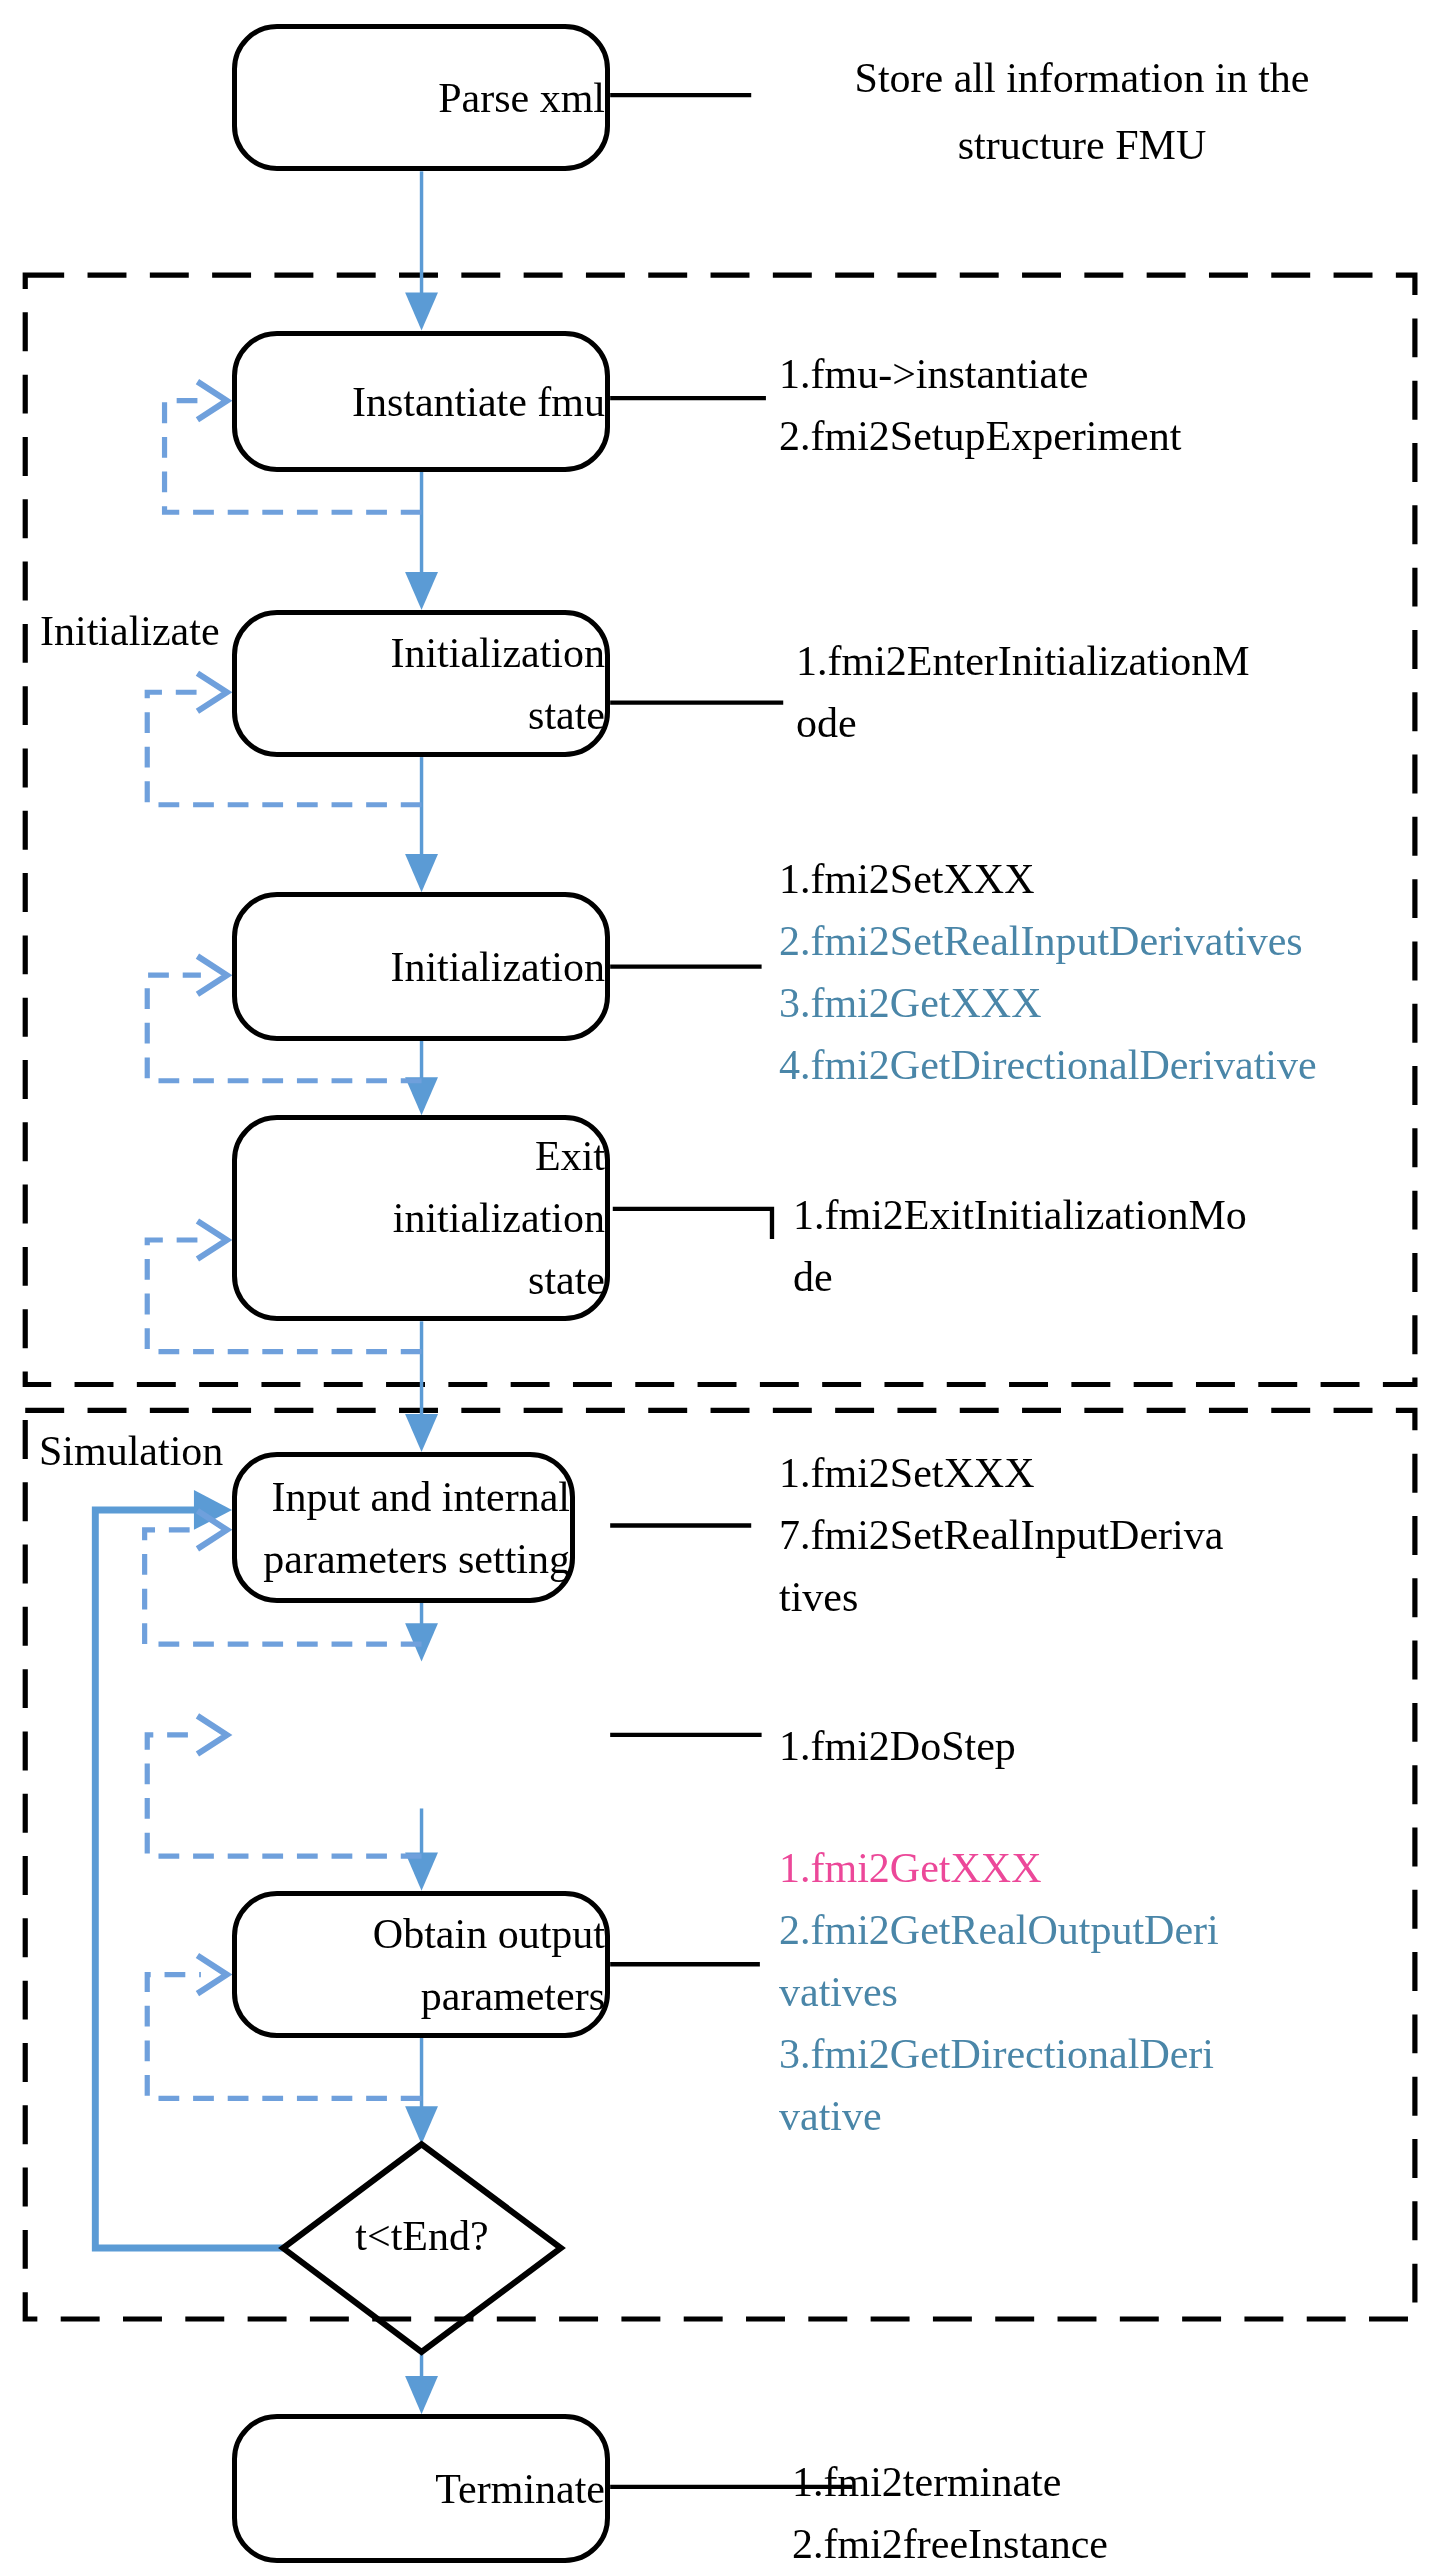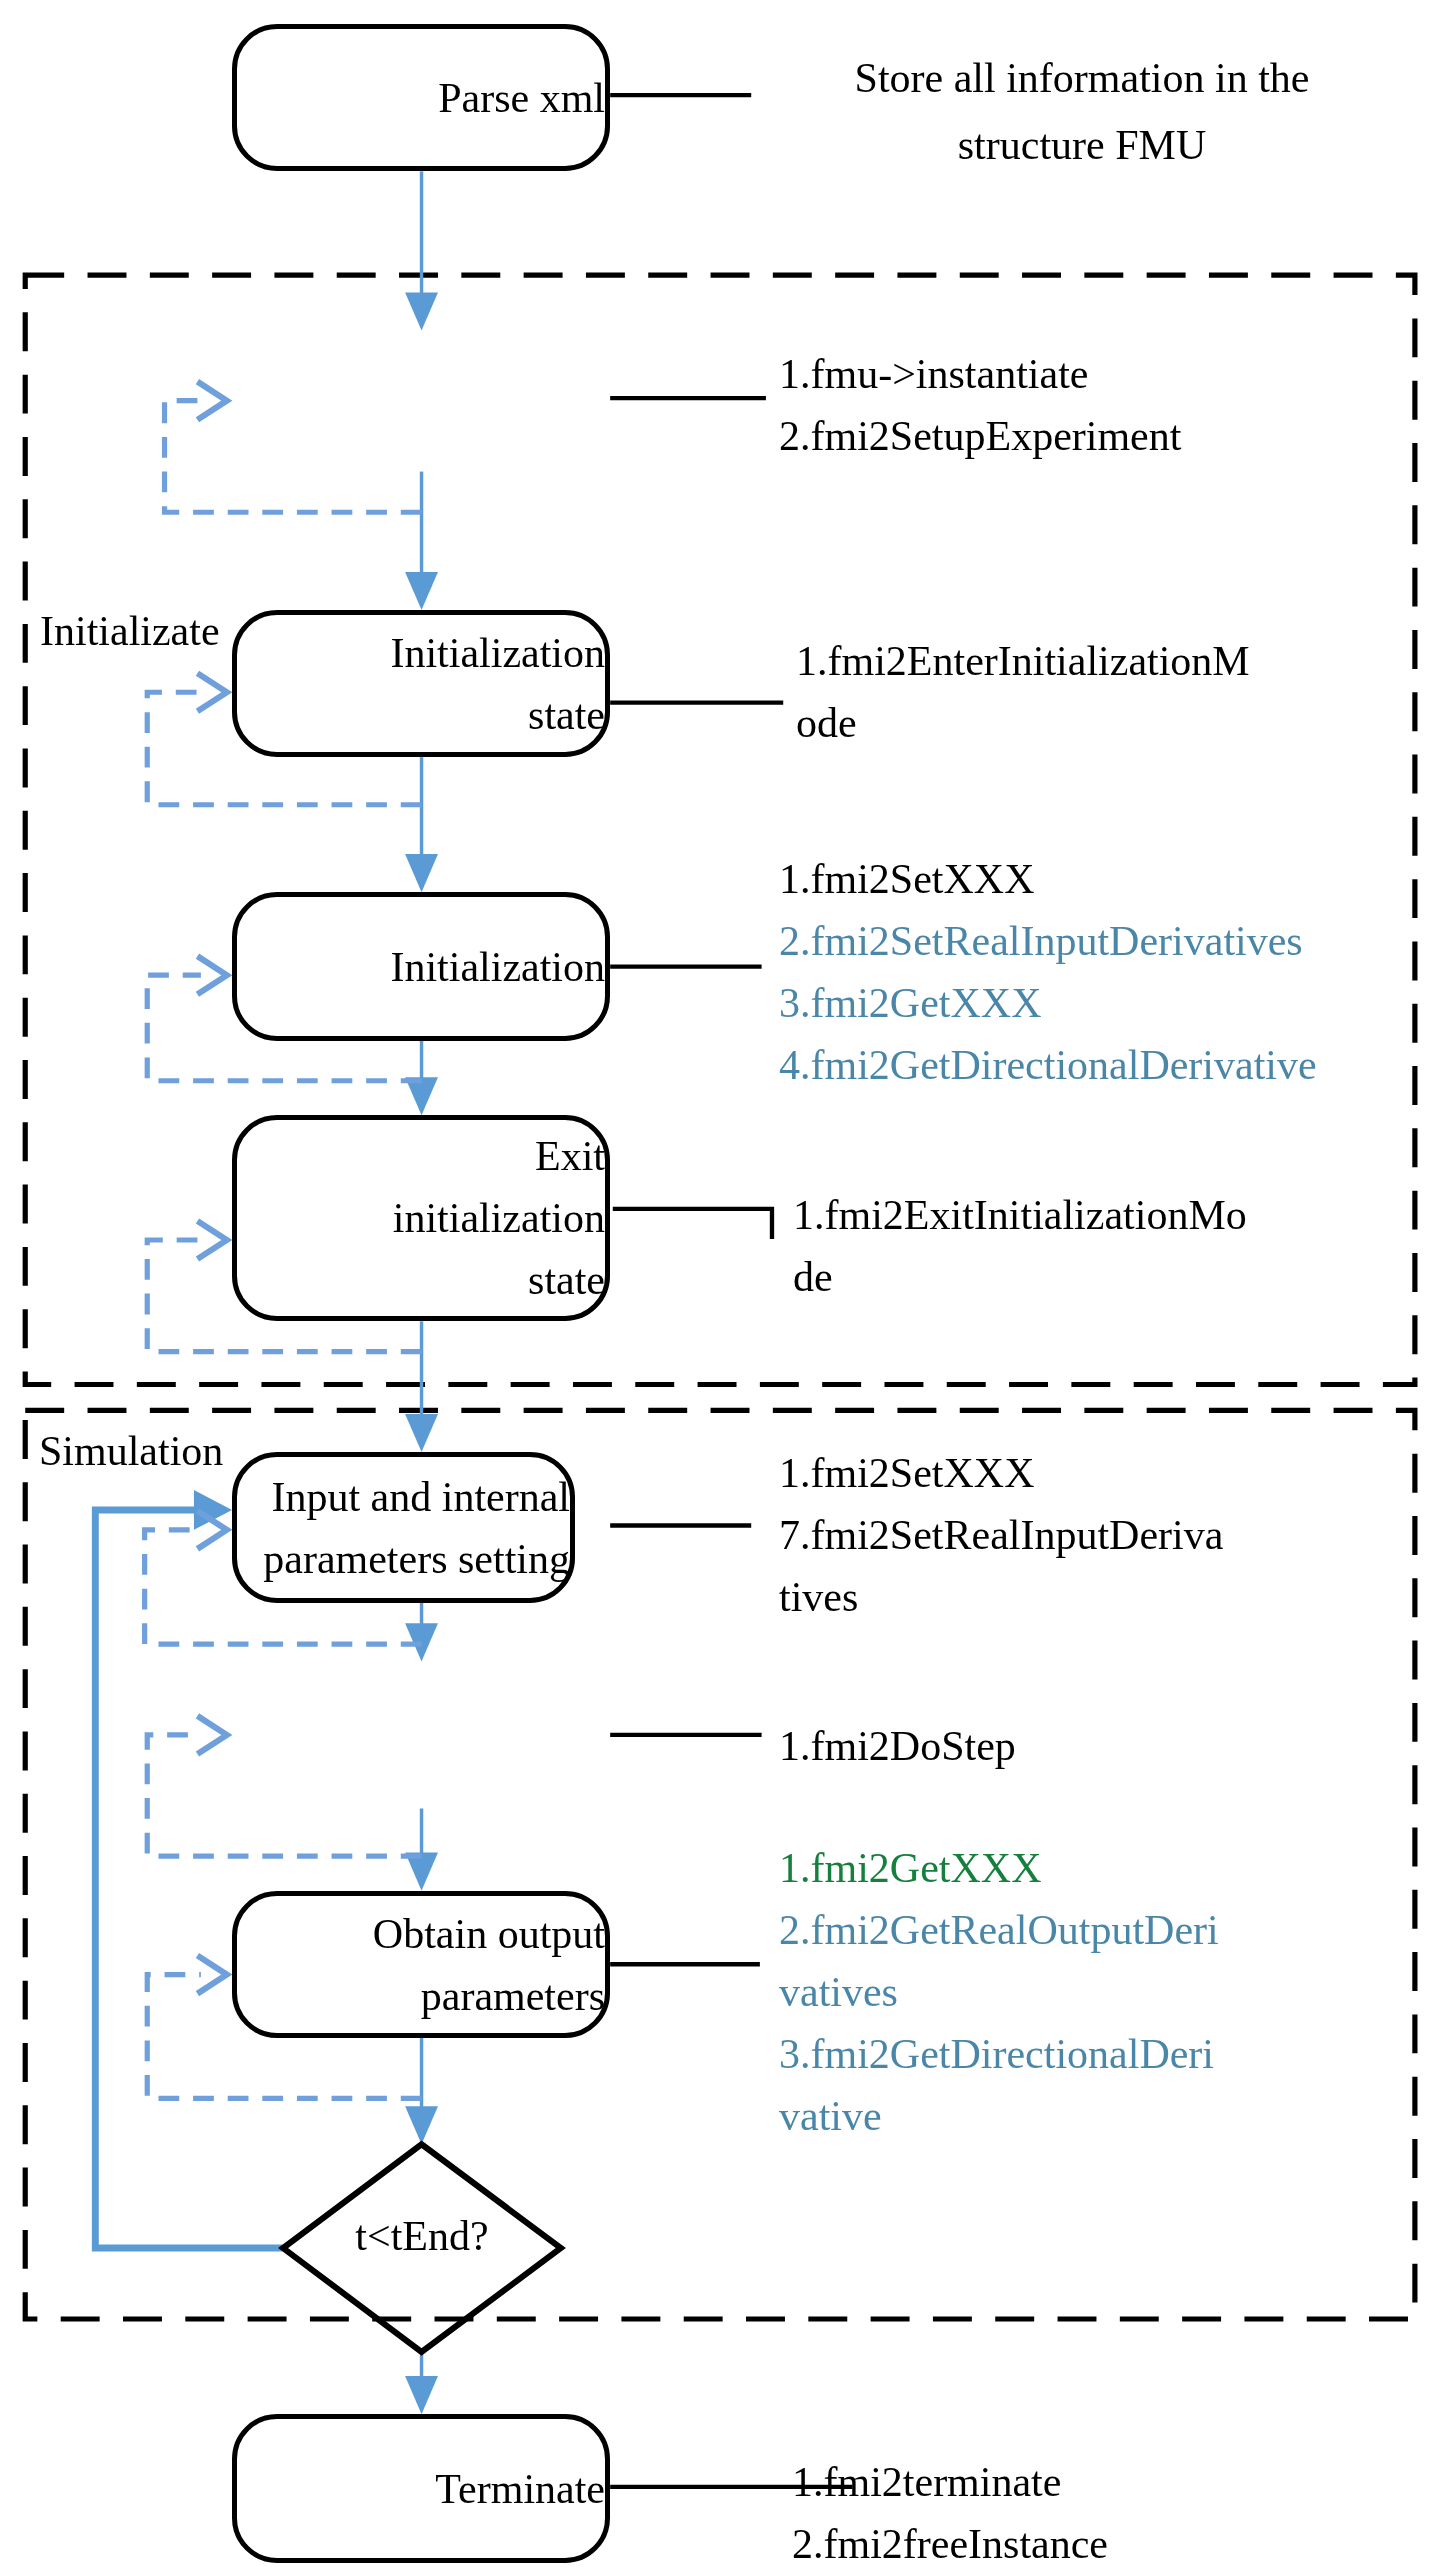--- a/index.html
+++ b/index.html
@@ -90,20 +90,23 @@
       <path d="M228 2260 L262 2282 L228 2304"></path>
     </g>
 
     <polygon points="487,2478 648,2598 487,2718 327,2598" fill="none" stroke="#000000" stroke-width="7"></polygon>
   </svg>
 
   <div class="node" style="left:232px;top:24px;width:378px;height:147px">
     <span>Parse xml</span>
   </div>
 
+  <div class="node" style="left:232px;top:331px;width:378px;height:141px">
+    <span>Instantiate fmu</span>
+  </div>
 
   <div class="node" style="left:232px;top:610px;width:378px;height:147px">
     <span>Initialization</span>
     <span>state</span>
   </div>
 
   <div class="node" style="left:232px;top:892px;width:378px;height:149px">
     <span>Initialization</span>
   </div>
 
@@ -164,21 +167,21 @@
     <span class="ann-line" style="color: rgb(0, 0, 0);">1.fmi2SetXXX</span>
     <span class="ann-line" style="color: rgb(0, 0, 0);">7.fmi2SetRealInputDeriva</span>
     <span class="ann-line" style="color: rgb(0, 0, 0);">tives</span>
   </div>
 
   <div class="ann" style="left:779px;top:1715px">
     <span class="ann-line" style="color: rgb(0, 0, 0);">1.fmi2DoStep</span>
   </div>
 
   <div class="ann" style="left:779px;top:1837px">
-    <span class="ann-line" style="color: #15803d;">1.fmi2GetXXX</span>
+    <span class="ann-line" style="color: #ec4899;">1.fmi2GetXXX</span>
     <span class="ann-line" style="color: rgb(74, 134, 168);">2.fmi2GetRealOutputDeri</span>
     <span class="ann-line" style="color: rgb(74, 134, 168);">vatives</span>
     <span class="ann-line" style="color: rgb(74, 134, 168);">3.fmi2GetDirectionalDeri</span>
     <span class="ann-line" style="color: rgb(74, 134, 168);">vative</span>
   </div>
 
   <div class="ann" style="left:792px;top:2451px">
     <span class="ann-line" style="color: rgb(0, 0, 0);">1.fmi2terminate</span>
     <span class="ann-line" style="color: rgb(0, 0, 0);">2.fmi2freeInstance</span>
   </div>

